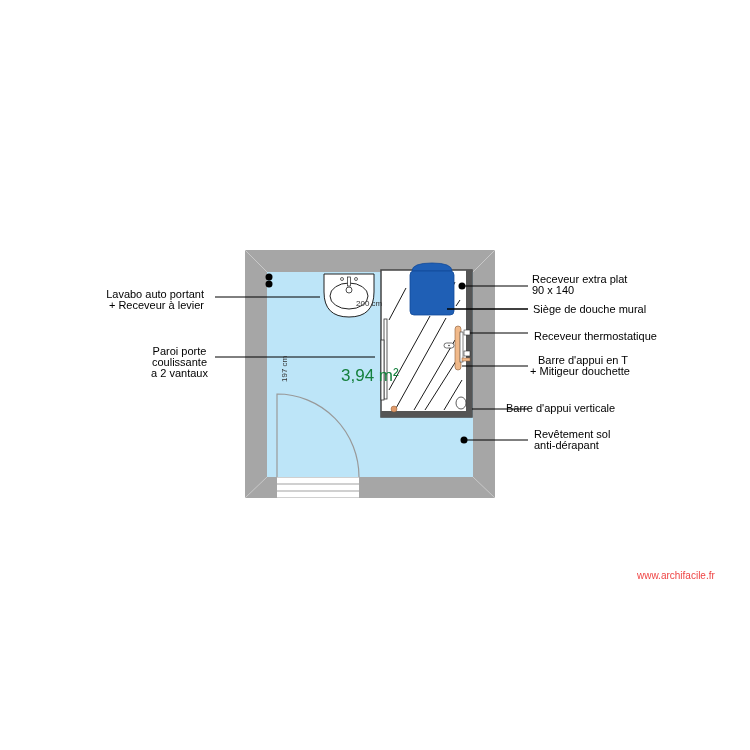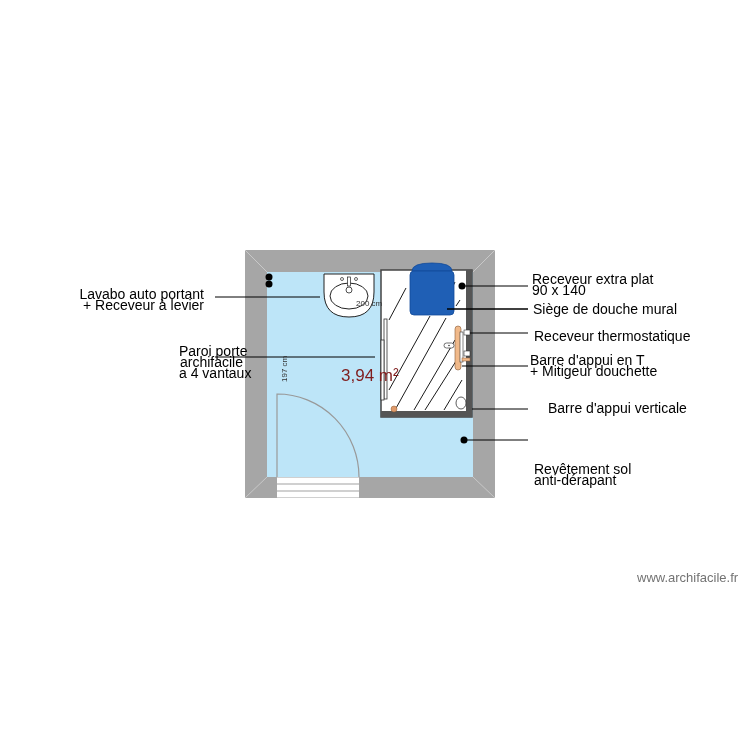--- a/index.html
+++ b/index.html
@@ -1,23 +1,23 @@
 <!DOCTYPE html>
 <html><head>
 <meta charset="utf-8">
 <style>
   html, body { margin:0; padding:0; background:#ffffff; }
   body { width:750px; height:750px; position:relative; overflow:hidden; font-family:"Liberation Sans", sans-serif; }
   .canvas { position:absolute; left:0; top:0; width:750px; height:750px; }
-  .label { position:absolute; font-size:14px; line-height:11px; color:#000; white-space:nowrap; }
+  .label { position:absolute; font-size:11px; line-height:11px; color:#000; white-space:nowrap; }
   .label.right { text-align:right; }
   .label.center { text-align:center; }
-  .area-text { position:absolute; font-size:17px; color:#7f1d1d; }
+  .area-text { position:absolute; font-size:17px; color:#15803d; }
   .dim-text { position:absolute; font-size:8px; color:#333; }
-  .watermark { position:absolute; font-size:13px; color:#737373; }
+  .watermark { position:absolute; font-size:10px; color:#ef4444; }
 </style>
 </head>
 <body>
 
 <div class="canvas">
   <svg width="750" height="750" viewBox="0 0 750 750">
 
     <rect x="245" y="250" width="250" height="248" fill="#a6a6a6"></rect>
 
     <line x1="245" y1="250" x2="267" y2="272" stroke="#c8c8c8" stroke-width="1"></line>
@@ -108,43 +108,43 @@
   
   <div class="dim-text" style="left:356px; top:299px;">200 cm</div>
   <div class="dim-text" style="left:280px; top:382px; transform:rotate(-90deg); transform-origin:left top;">197 cm</div>
   <div class="area-text" style="left:341px; top:366px;">3,94 m²</div>
 
   
   <div class="label right" style="right:546px; top:289px;">
     <div>Lavabo auto portant</div>
     <div>+ Receveur à levier</div>
   </div>
-  <div class="label center" style="left:147px; top:346px; width:65px;margin-left:32px;">
+  <div class="label center" style="left:147px; top:346px; width:65px;">
     <div>Paroi porte</div>
-    <div>archifacile</div>
-    <div>a 4 vantaux</div>
+    <div>coulissante</div>
+    <div>a 2 vantaux</div>
   </div>
 
   
   <div class="label" style="left:532px; top:274px;">
     <div>Receveur extra plat</div>
     <div>90 x 140</div>
   </div>
   <div class="label" style="left:533px; top:304px;">
     <div>Siège de douche mural</div>
   </div>
   <div class="label" style="left:534px; top:331px;">
     <div>Receveur thermostatique</div>
   </div>
   <div class="label center" style="left:530px; top:355px; width:98px;text-align:right;">
     <div>Barre d'appui en T</div>
     <div>+ Mitigeur douchette</div>
   </div>
-  <div class="label" style="left:548px; top:403px;text-align:right;">
+  <div class="label" style="left:506px; top:403px;text-align:right;">
     <div>Barre d'appui verticale</div>
   </div>
-  <div class="label" style="left:534px; top:429px;margin-top:35px;">
+  <div class="label" style="left:534px; top:429px;">
     <div>Revêtement sol</div>
     <div>anti-dérapant</div>
   </div>
 
   <div class="watermark" style="left:637px; top:570px;">www.archifacile.fr</div>
 </div>
 
 </body></html>

